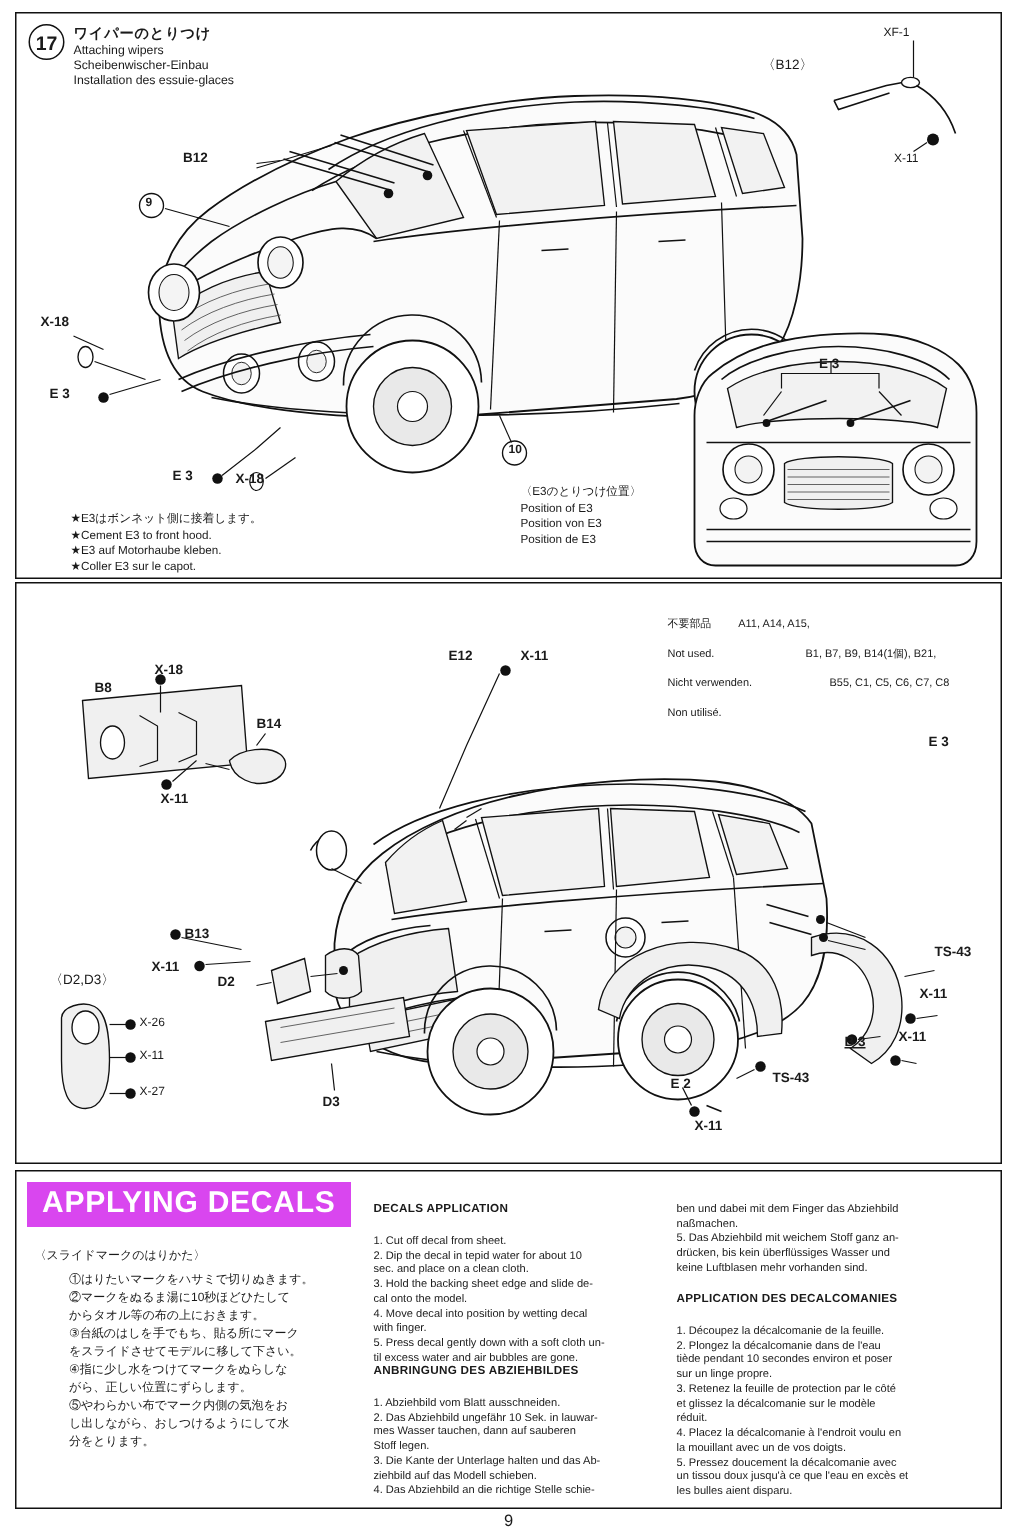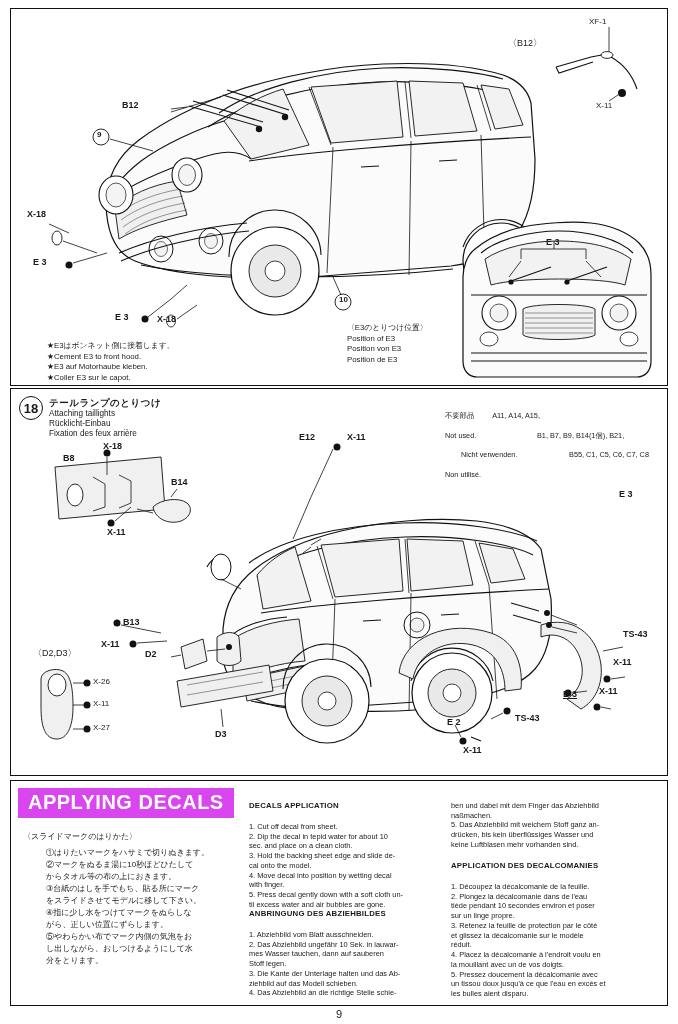--- a/index.html
+++ b/index.html
@@ -114,20 +114,29 @@
     font-size:11px;
   }
 </style>
 </head>
 <body>
 
 <div class="page">
 
   <div class="panel" style="position:absolute;left:10px;top:8px;width:658px;height:378px;">
 
+    <div class="step-head" style="left:8px;top:7px;">
+      <div class="step-num">17</div>
+      <div class="step-titles">
+        <div class="jp">ワイパーのとりつけ</div>
+        <div>Attaching wipers</div>
+        <div>Scheibenwischer-Einbau</div>
+        <div>Installation des essuie-glaces</div>
+      </div>
+    </div>
 
     <div class="lbl sm" style="left:578px;top:8px;">XF-1</div>
     <div class="lbl" style="left:497px;top:28px;font-weight:normal;font-size:9px;">〈B12〉</div>
     <div class="lbl sm" style="left:585px;top:92px;">X-11</div>
 
     <svg width="658" height="378">
 
       <path class="ln" d="M598 18 L598 45"></path>
       <path class="ln2" d="M545 58 L580 48 L596 45"></path>
       <path class="ln2" d="M545 58 L548 64 L582 53"></path>
@@ -295,34 +304,25 @@
 ★E3 auf Motorhaube kleben.
 ★Coller E3 sur le capot.</div>
     <div class="note jp" style="left:336px;top:314px;">〈E3のとりつけ位置〉
 Position of E3
 Position von E3
 Position de E3</div>
   </div>
 
   <div class="panel" style="position:absolute;left:10px;top:388px;width:658px;height:388px;">
 
-    <div class="step-head" style="left:8px;top:7px;">
-      <div class="step-num">18</div>
-      <div class="step-titles">
-        <div class="jp">テールランプのとりつけ</div>
-        <div>Attaching taillights</div>
-        <div>Rücklicht-Einbau</div>
-        <div>Fixation des feux arrière</div>
-      </div>
-    </div>
 
     <div class="note" style="left:434px;top:12px;width:220px;">
       <div style="display:flex;gap:4px;text-align:right;"><span>不要部品</span><span style="margin-left:14px;">A11, A14, A15,</span></div>
       <div style="display:flex;gap:4px;"><span style="width:88px;">Not used.</span><span>B1, B7, B9, B14(1個), B21,</span></div>
-      <div style="display:flex;gap:20px;justify-content:center;"><span style="width:88px;">Nicht verwenden.</span><span>B55, C1, C5, C6, C7, C8</span></div>
+      <div style="display:flex;gap:20px;"><span style="width:88px;">Nicht verwenden.</span><span>B55, C1, C5, C6, C7, C8</span></div>
       <div>Non utilisé.</div>
     </div>
 
     <svg width="658" height="388">
 
       <path class="part" d="M44 488 L150 478 L154 530 L48 540 Z" transform="translate(0,-410)"></path>
       <ellipse cx="64" cy="106" rx="8" ry="11" fill="#fff" stroke="#111" stroke-width="0.9"></ellipse>
       <path class="ln" d="M82 88 L94 95 L94 118 L82 122"></path>
       <path class="ln" d="M108 86 L120 92 L120 114 L108 119"></path>
       <circle class="dot" cx="96" cy="64" r="3.5"></circle>

